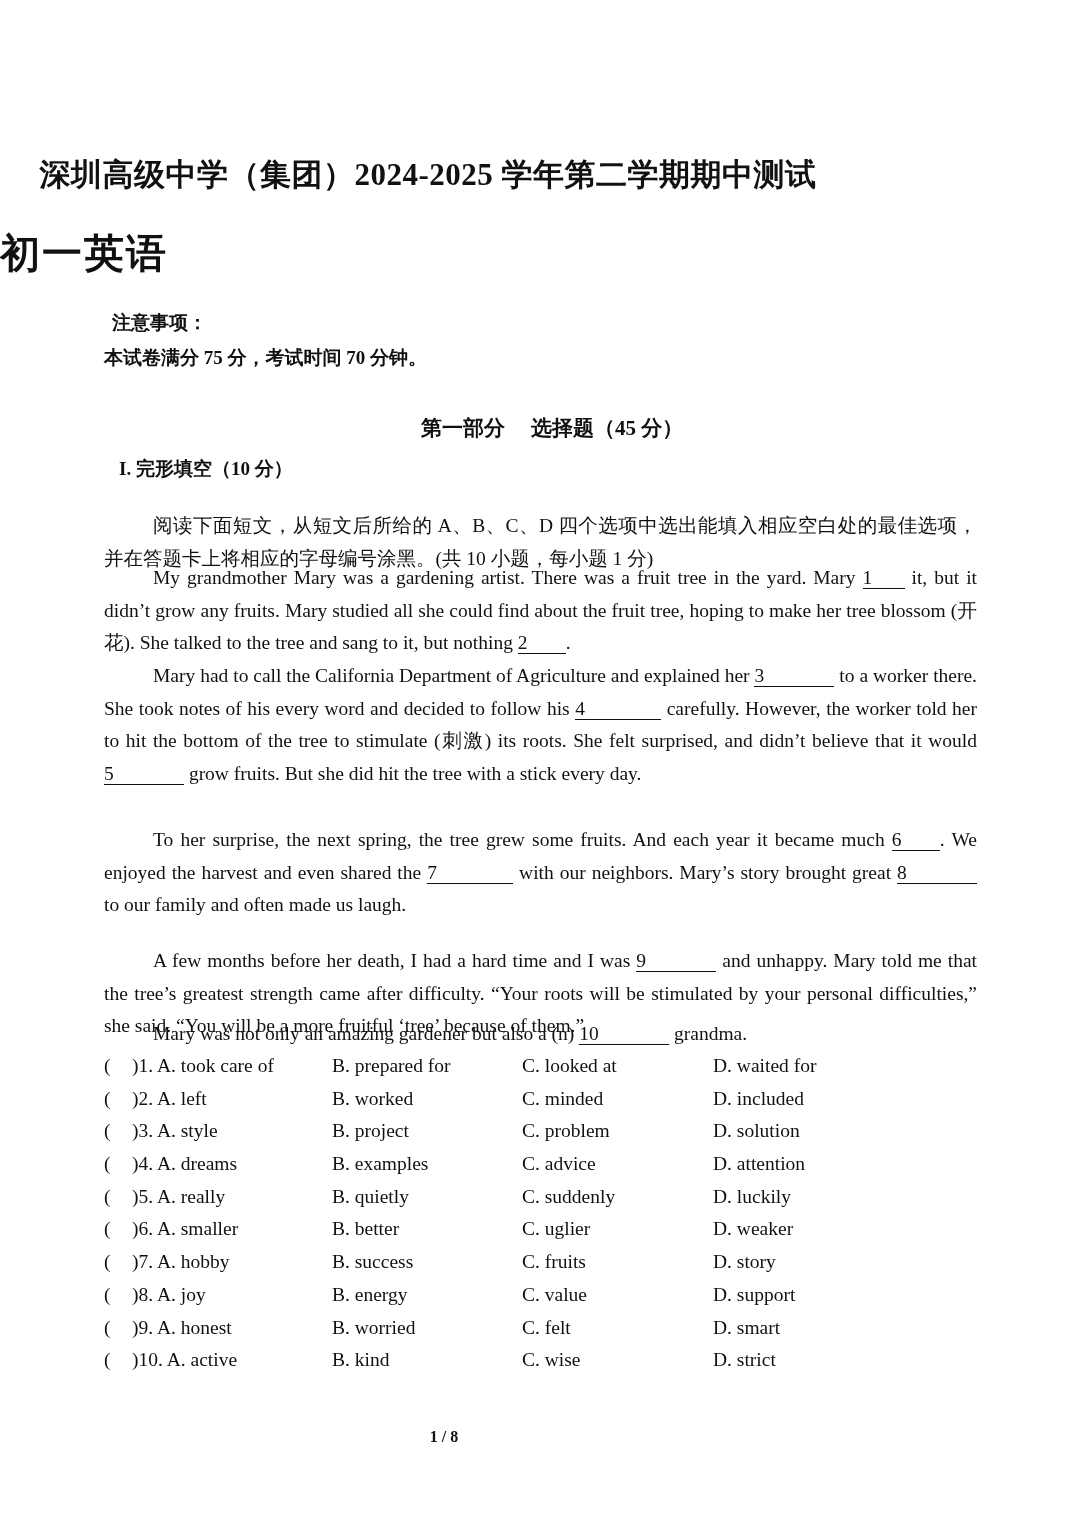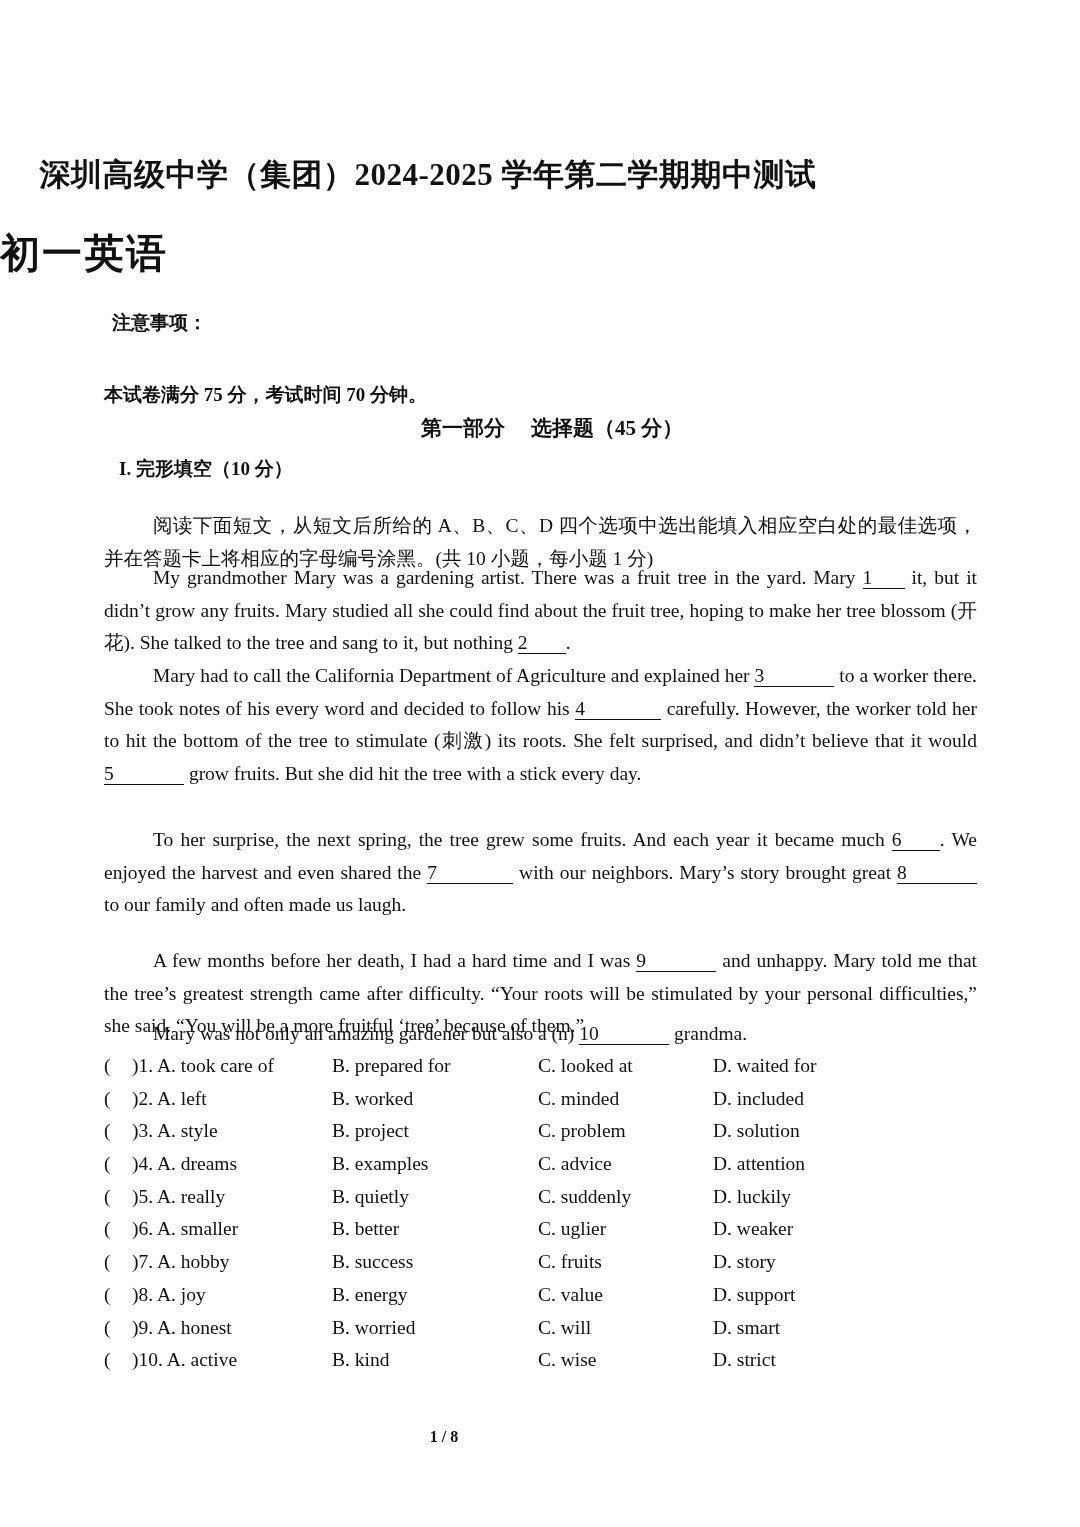--- a/index.html
+++ b/index.html
@@ -10,21 +10,21 @@
   .abs { position: absolute; white-space: nowrap; }
   .title {
     top: 154px; left: 0; width: 856px; text-align: center;
     font-size: 31px; font-weight: bold; letter-spacing: 0.5px;
   }
   .subtitle {
     top: 226px; left: 0; width: 1080px; 
     font-size: 40px; font-weight: bold; letter-spacing: 2px; font-family: Liberation Serif, serif;
   }
   .notice-head { top: 310px; left: 104px; font-size: 19px; font-weight: bold; margin-left: 8px; }
-  .notice-body { top: 345px; left: 104px; font-size: 19px; font-weight: bold; margin-top: 37px; }
+  .notice-body { top: 345px; left: 104px; font-size: 19px; font-weight: bold; }
   .part-title { top: 414px; left: 0; width: 1080px; text-align: center; font-size: 21px; font-weight: bold; padding-left: 12px; }
   .part-title span.gap { display: inline-block; width: 26px; }
   .section-head { top: 456px; left: 119px; font-size: 19px; font-weight: bold; }
 
   .para {
     position: absolute; left: 104px; width: 873px;
     font-size: 19.5px; line-height: 32.7px; text-align: justify;
     text-align-last: left;
   }
   .indent { text-indent: 49px; }
@@ -32,21 +32,21 @@
     display: inline-block; border-bottom: 1.5px solid #111; text-align: center;
     line-height: 20px; text-indent: 0;
   }
 
   .options { position: absolute; left: 104px; top: 1050px; width: 880px; }
   .opt-row { position: relative; height: 32.7px; font-size: 19.5px; line-height: 32.7px; }
   .opt-row span { position: absolute; top: 0; white-space: nowrap; }
   .c-paren { left: 0; }
   .c-a { left: 28px; }
   .c-b { left: 228px; }
-  .c-c { left: 434px; }
+  .c-c { left: 418px; }
   .c-d { left: 609px; }
 
   .page-num { top: 1428px; left: 0; width: 888px; text-align: center; font-size: 16px; font-weight: bold; }
 </style>
 </head>
 <body>
 
 <div class="abs title">深圳高级中学（集团）2024-2025 学年第二学期期中测试</div>
 <div class="abs subtitle">初一英语</div>
 
@@ -123,21 +123,21 @@
       <span class="c-paren">(</span>
       <span class="c-a">)8. A. joy</span>
       <span class="c-b">B. energy</span>
       <span class="c-c">C. value</span>
       <span class="c-d">D. support</span>
     </div>
   <div class="opt-row">
       <span class="c-paren">(</span>
       <span class="c-a">)9. A. honest</span>
       <span class="c-b">B. worried</span>
-      <span class="c-c">C. will</span>
+      <span class="c-c">C. felt</span>
       <span class="c-d">D. smart</span>
     </div>
   <div class="opt-row">
       <span class="c-paren">(</span>
       <span class="c-a">)10. A. active</span>
       <span class="c-b">B. kind</span>
       <span class="c-c">C. wise</span>
       <span class="c-d">D. strict</span>
     </div>
 </div>

